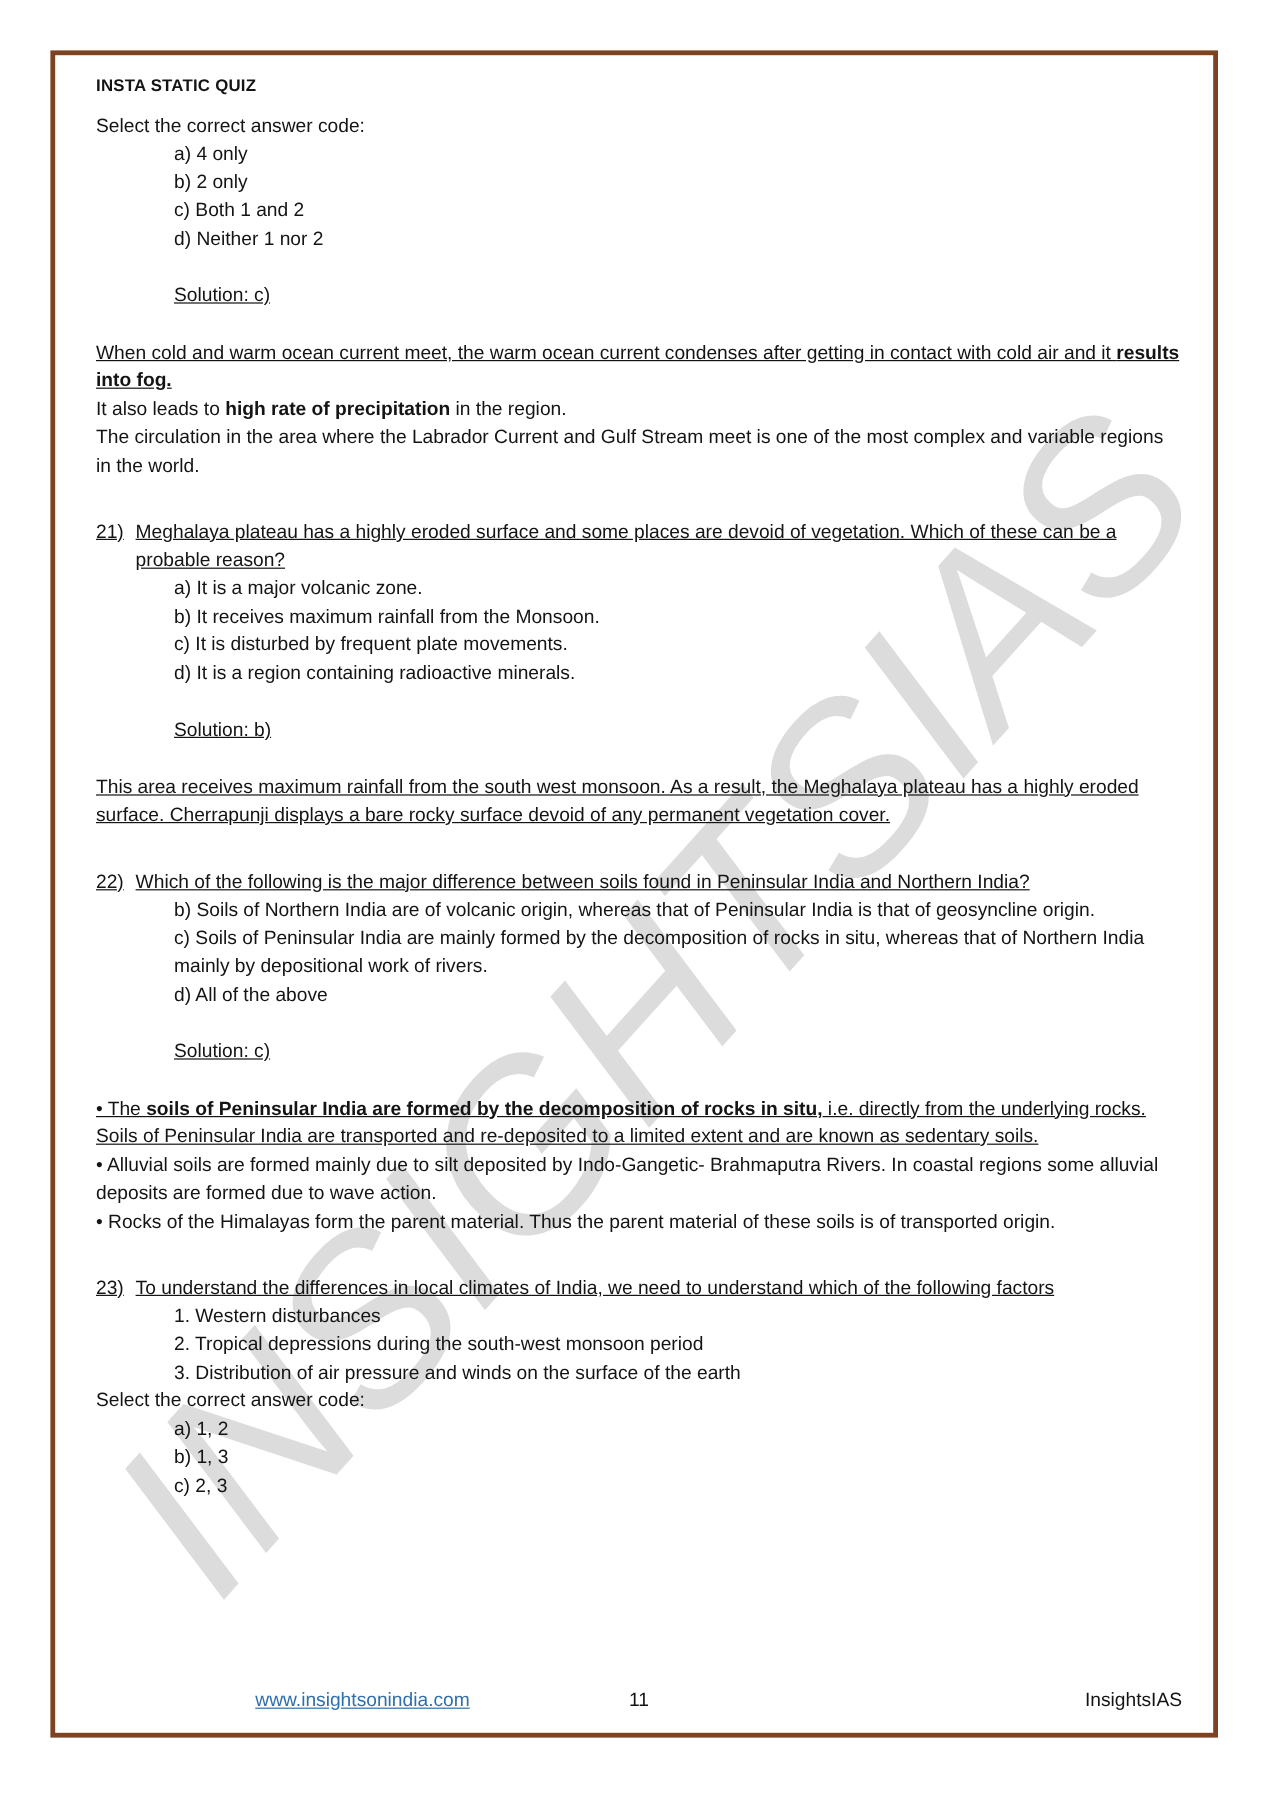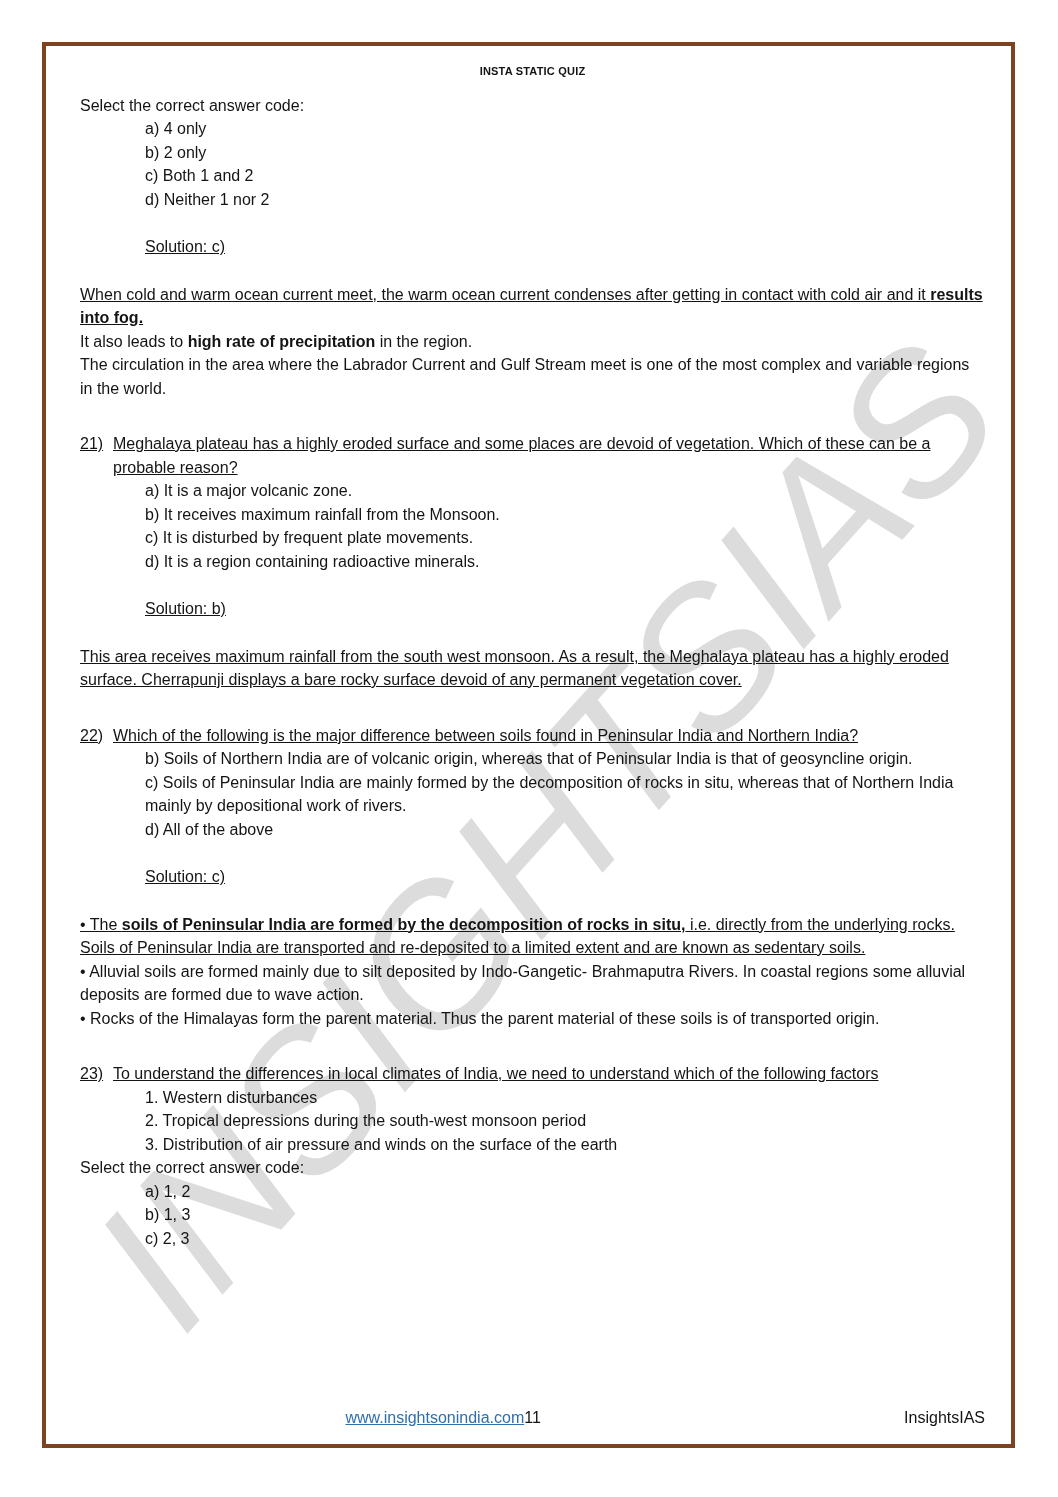--- a/index.html
+++ b/index.html
@@ -51,44 +51,44 @@
     top: 46px;
     width: 965px;
     height: 1398px;
     padding: 14px 26px 0 34px;
     z-index: 2;
     font-size: 16px;
     line-height: 23.5px;
   }
   .header-title {
     display: block;
-    text-align: center;
+    text-align: left;
     font-weight: 700;
-    font-size: 11px;
+    font-size: 14px;
     letter-spacing: 0.2px;
   }
   .prompt-first { margin-top: 10px; }
   .indent { margin-left: 65px; }
   .gap { margin-top: 24px; text-decoration: underline; }
   .q { display: flex; margin-top: 32px; }
   .qnum { width: 33px; flex: 0 0 33px; }
   .qtext { flex: 1; }
   b { font-weight: 700; }
   .footer {
     position: absolute;
     left: 80px;
     top: 1406px;
     width: 905px;
     display: flex;
     align-items: baseline;
     z-index: 2;
     font-size: 16px;
     line-height: 23.5px;
   }
-  .footer .fl { flex: 1; text-align: right; }
+  .footer .fl { flex: 1; text-align: center; }
   .footer .fm { flex: 0 0 auto; }
   .footer .fr { flex: 1; text-align: right; }
   a.url { color: var(--c-link); text-decoration: underline; cursor: pointer; }
 </style>
 </head>
 <body>
 
 <div class="page">
 
   <div class="watermark">INSIGHTSIAS</div>

